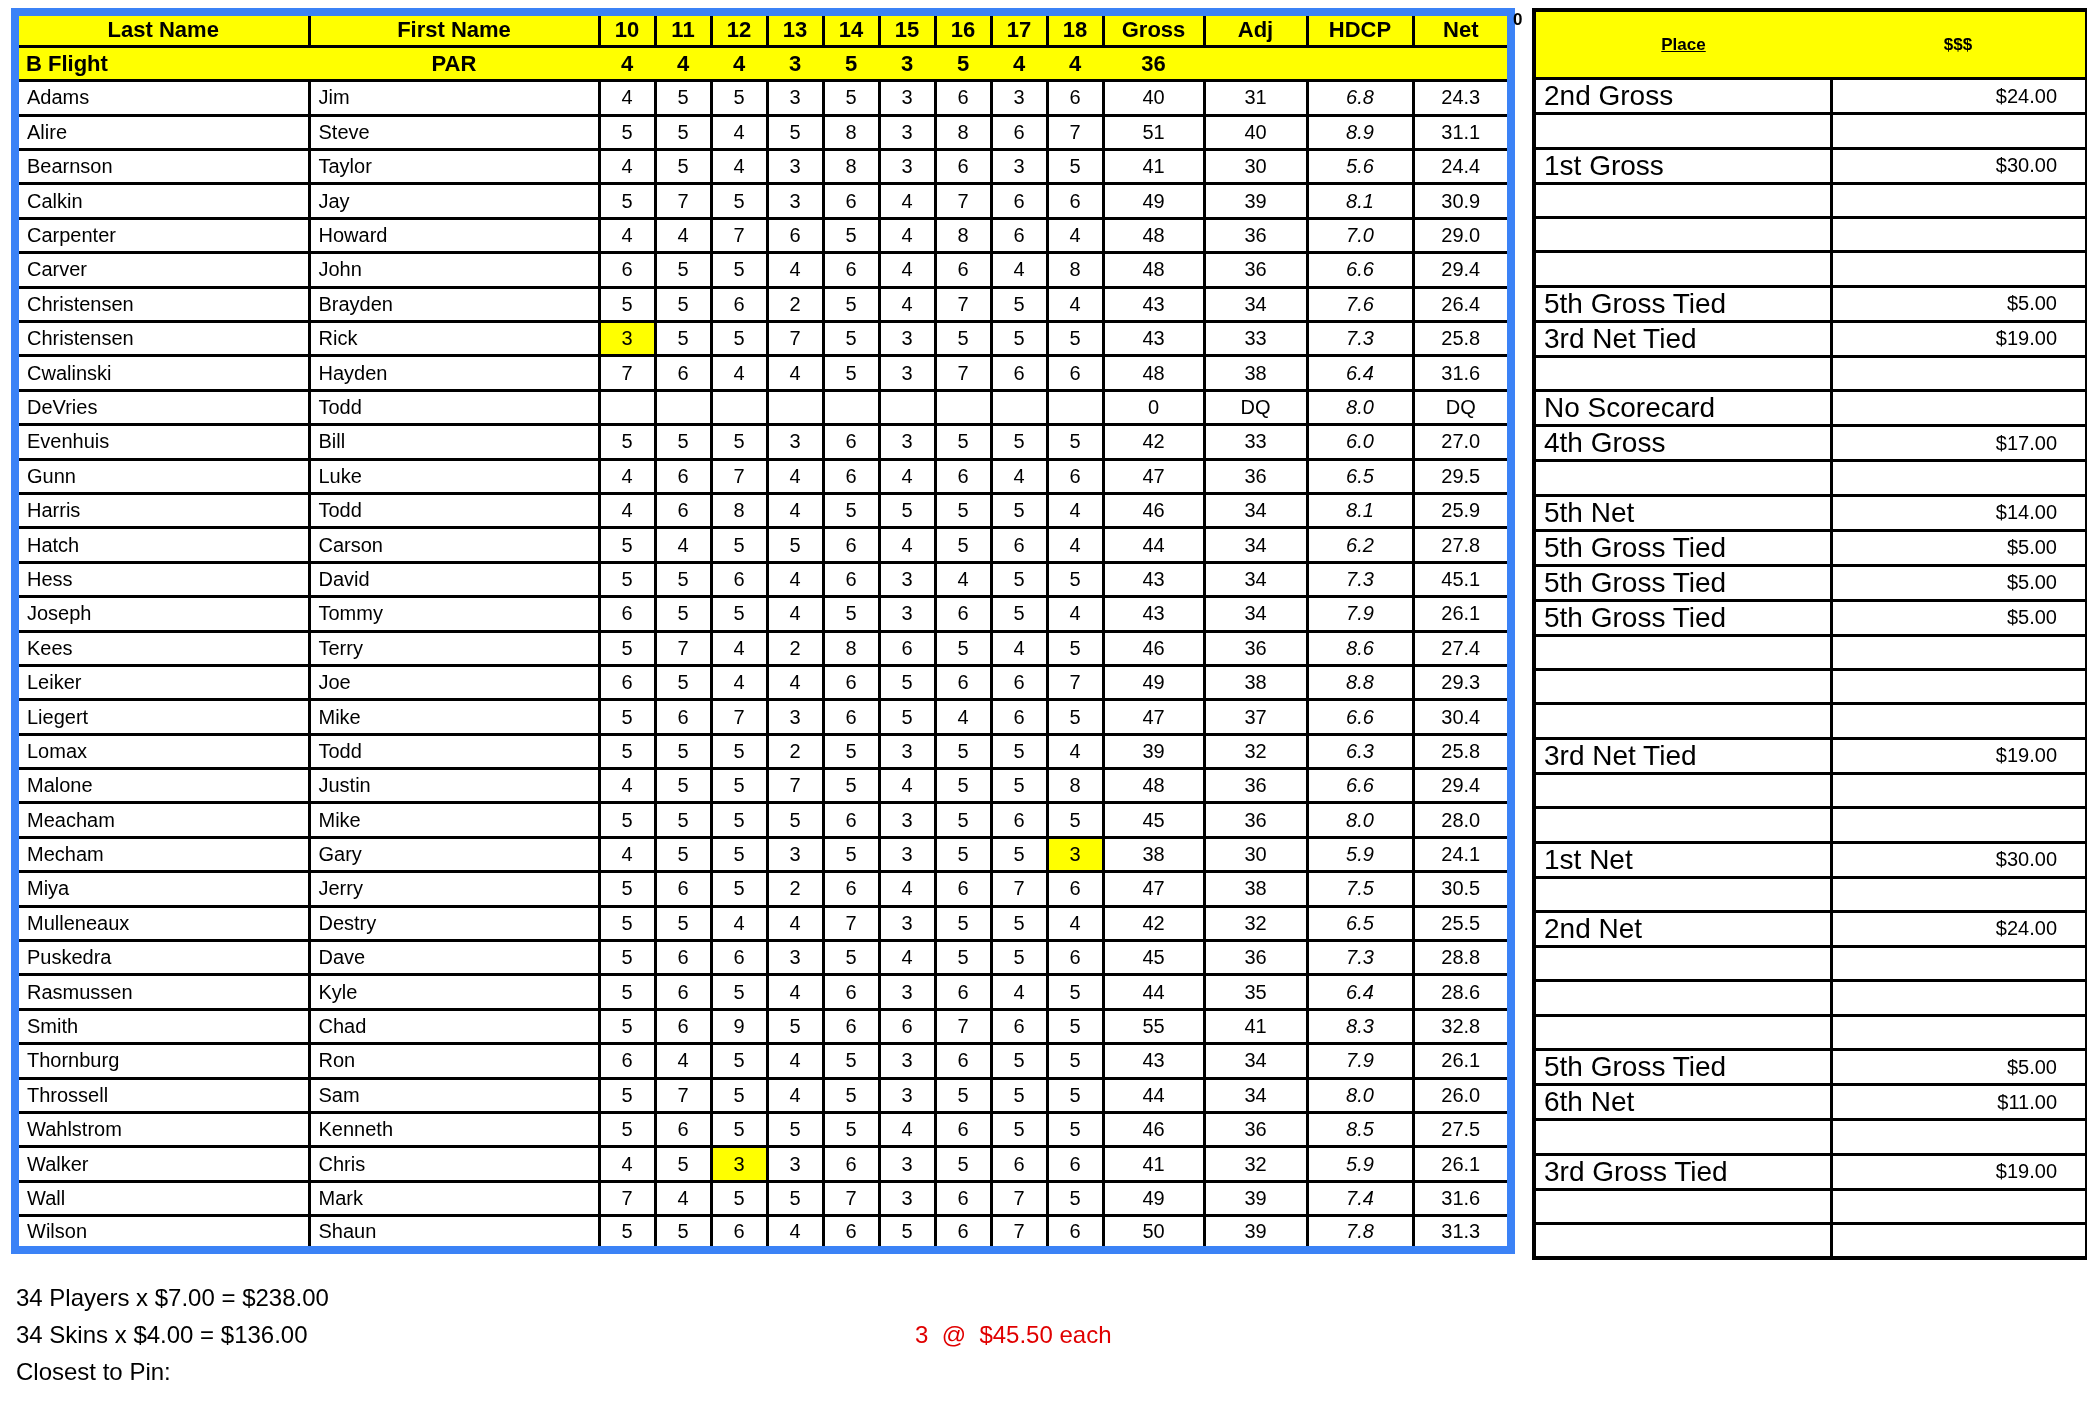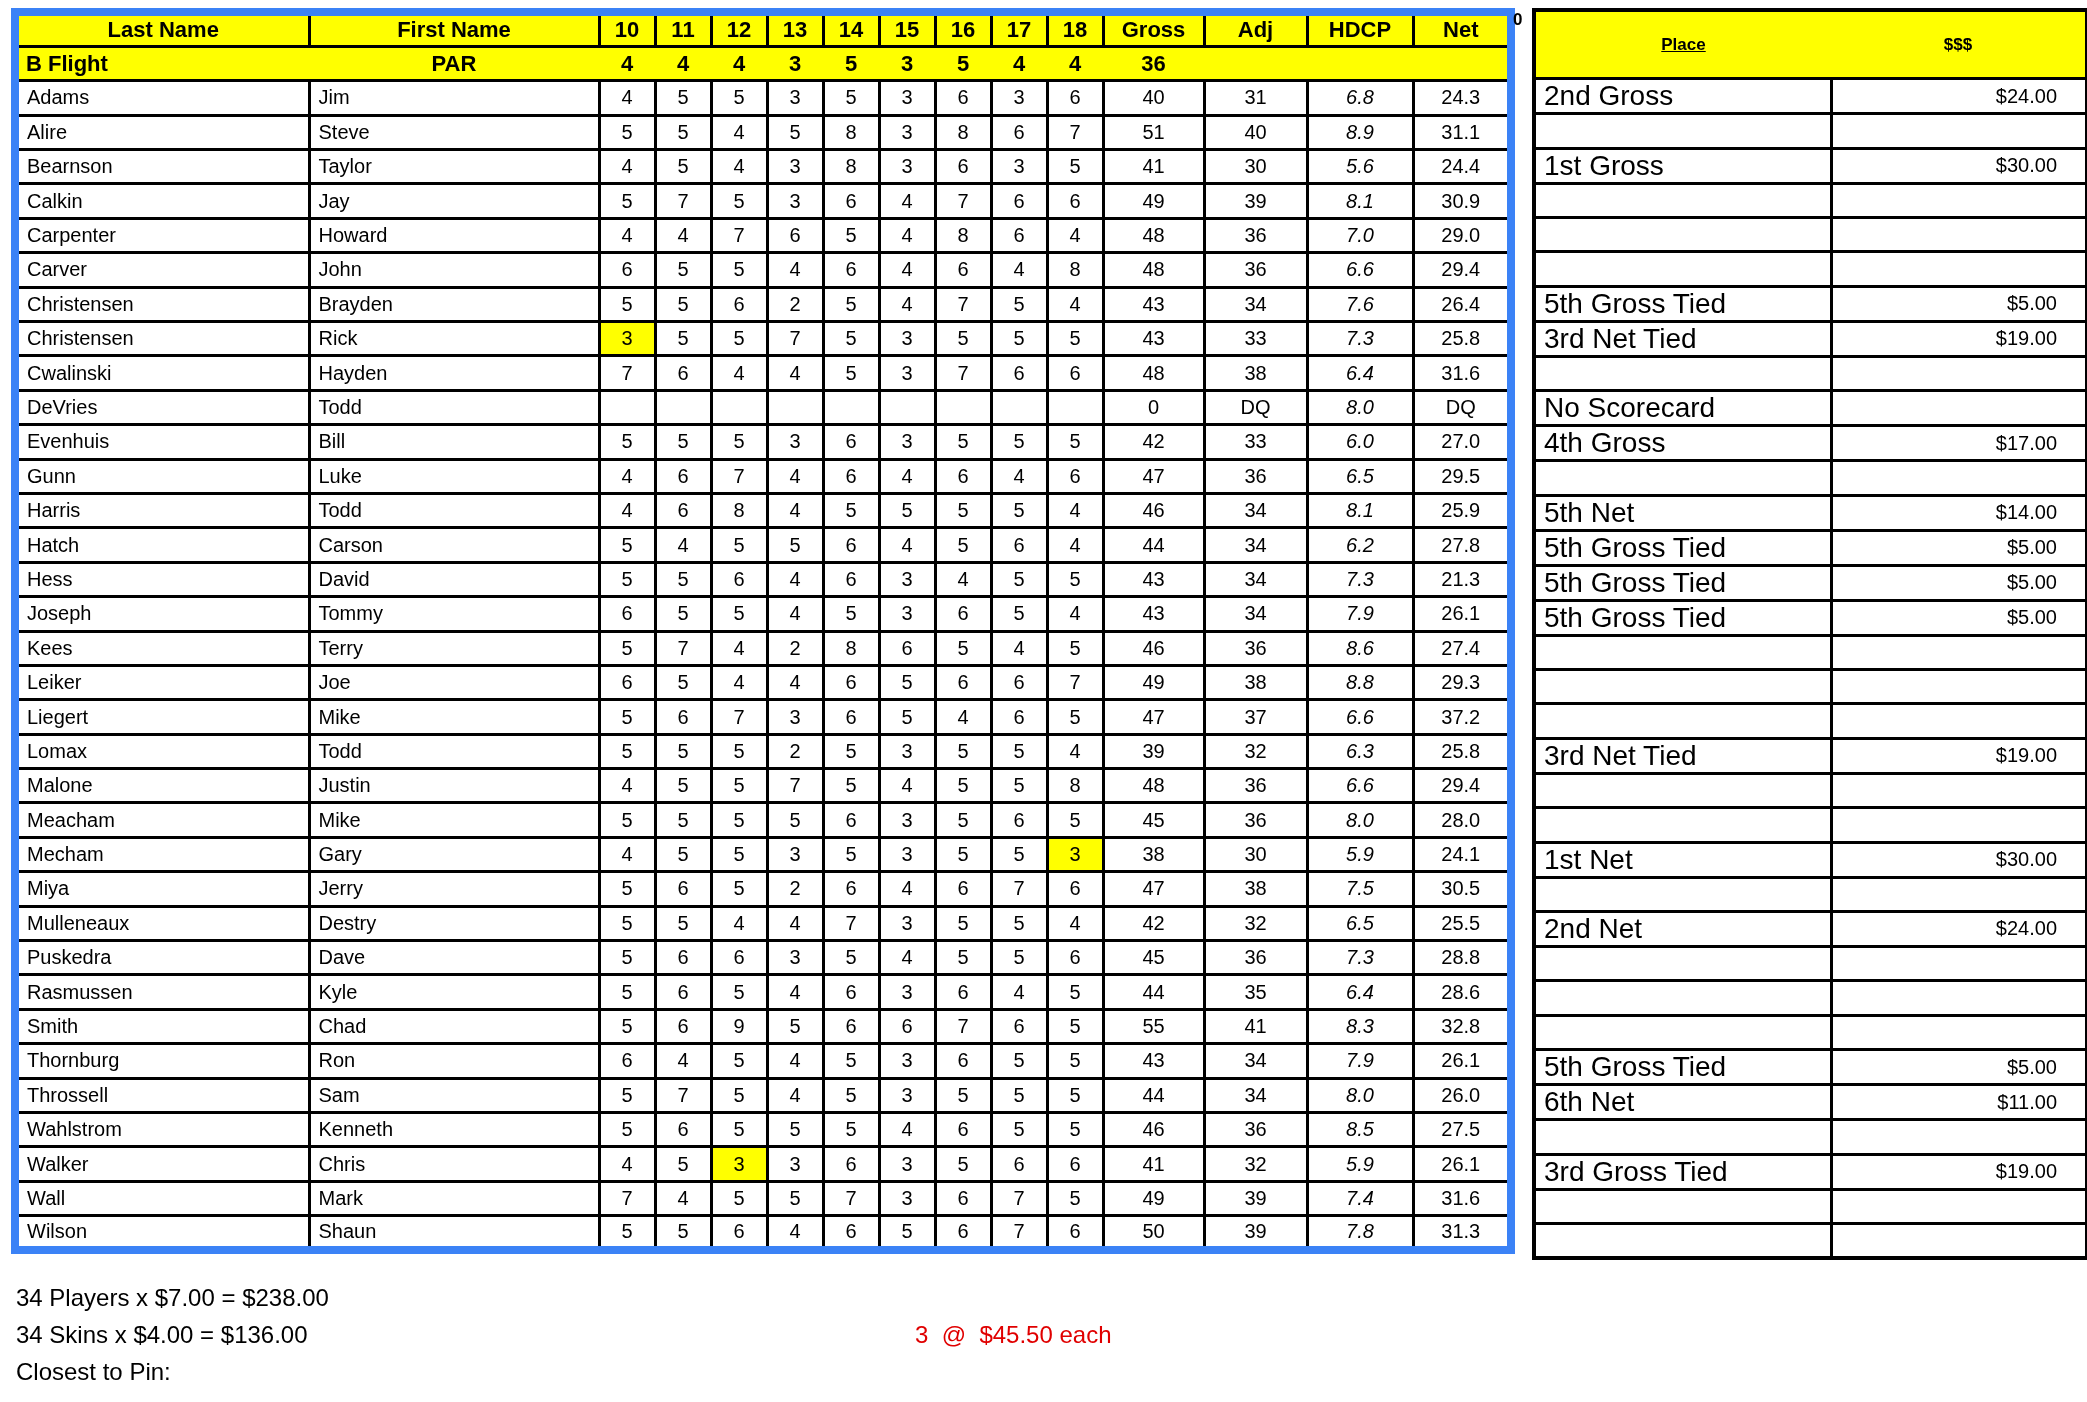--- a/index.html
+++ b/index.html
@@ -360,21 +360,21 @@
           <td class="score">6</td>
           <td class="score">4</td>
           <td class="score">6</td>
           <td class="score">3</td>
           <td class="score">4</td>
           <td class="score">5</td>
           <td class="score">5</td>
           <td class="score">43</td>
           <td class="score">34</td>
           <td class="score hdcp">7.3</td>
-          <td class="score">21.3</td>
+          <td class="score">45.1</td>
         </tr>
         <tr>
           <td class="name">Joseph</td>
           <td class="name">Tommy</td>
           <td class="score">6</td>
           <td class="score">5</td>
           <td class="score">5</td>
           <td class="score">4</td>
           <td class="score">5</td>
           <td class="score">3</td>
@@ -428,21 +428,21 @@
           <td class="score">7</td>
           <td class="score">3</td>
           <td class="score">6</td>
           <td class="score">5</td>
           <td class="score">4</td>
           <td class="score">6</td>
           <td class="score">5</td>
           <td class="score">47</td>
           <td class="score">37</td>
           <td class="score hdcp">6.6</td>
-          <td class="score">37.2</td>
+          <td class="score">30.4</td>
         </tr>
         <tr>
           <td class="name">Lomax</td>
           <td class="name">Todd</td>
           <td class="score">5</td>
           <td class="score">5</td>
           <td class="score">5</td>
           <td class="score">2</td>
           <td class="score">5</td>
           <td class="score">3</td>

